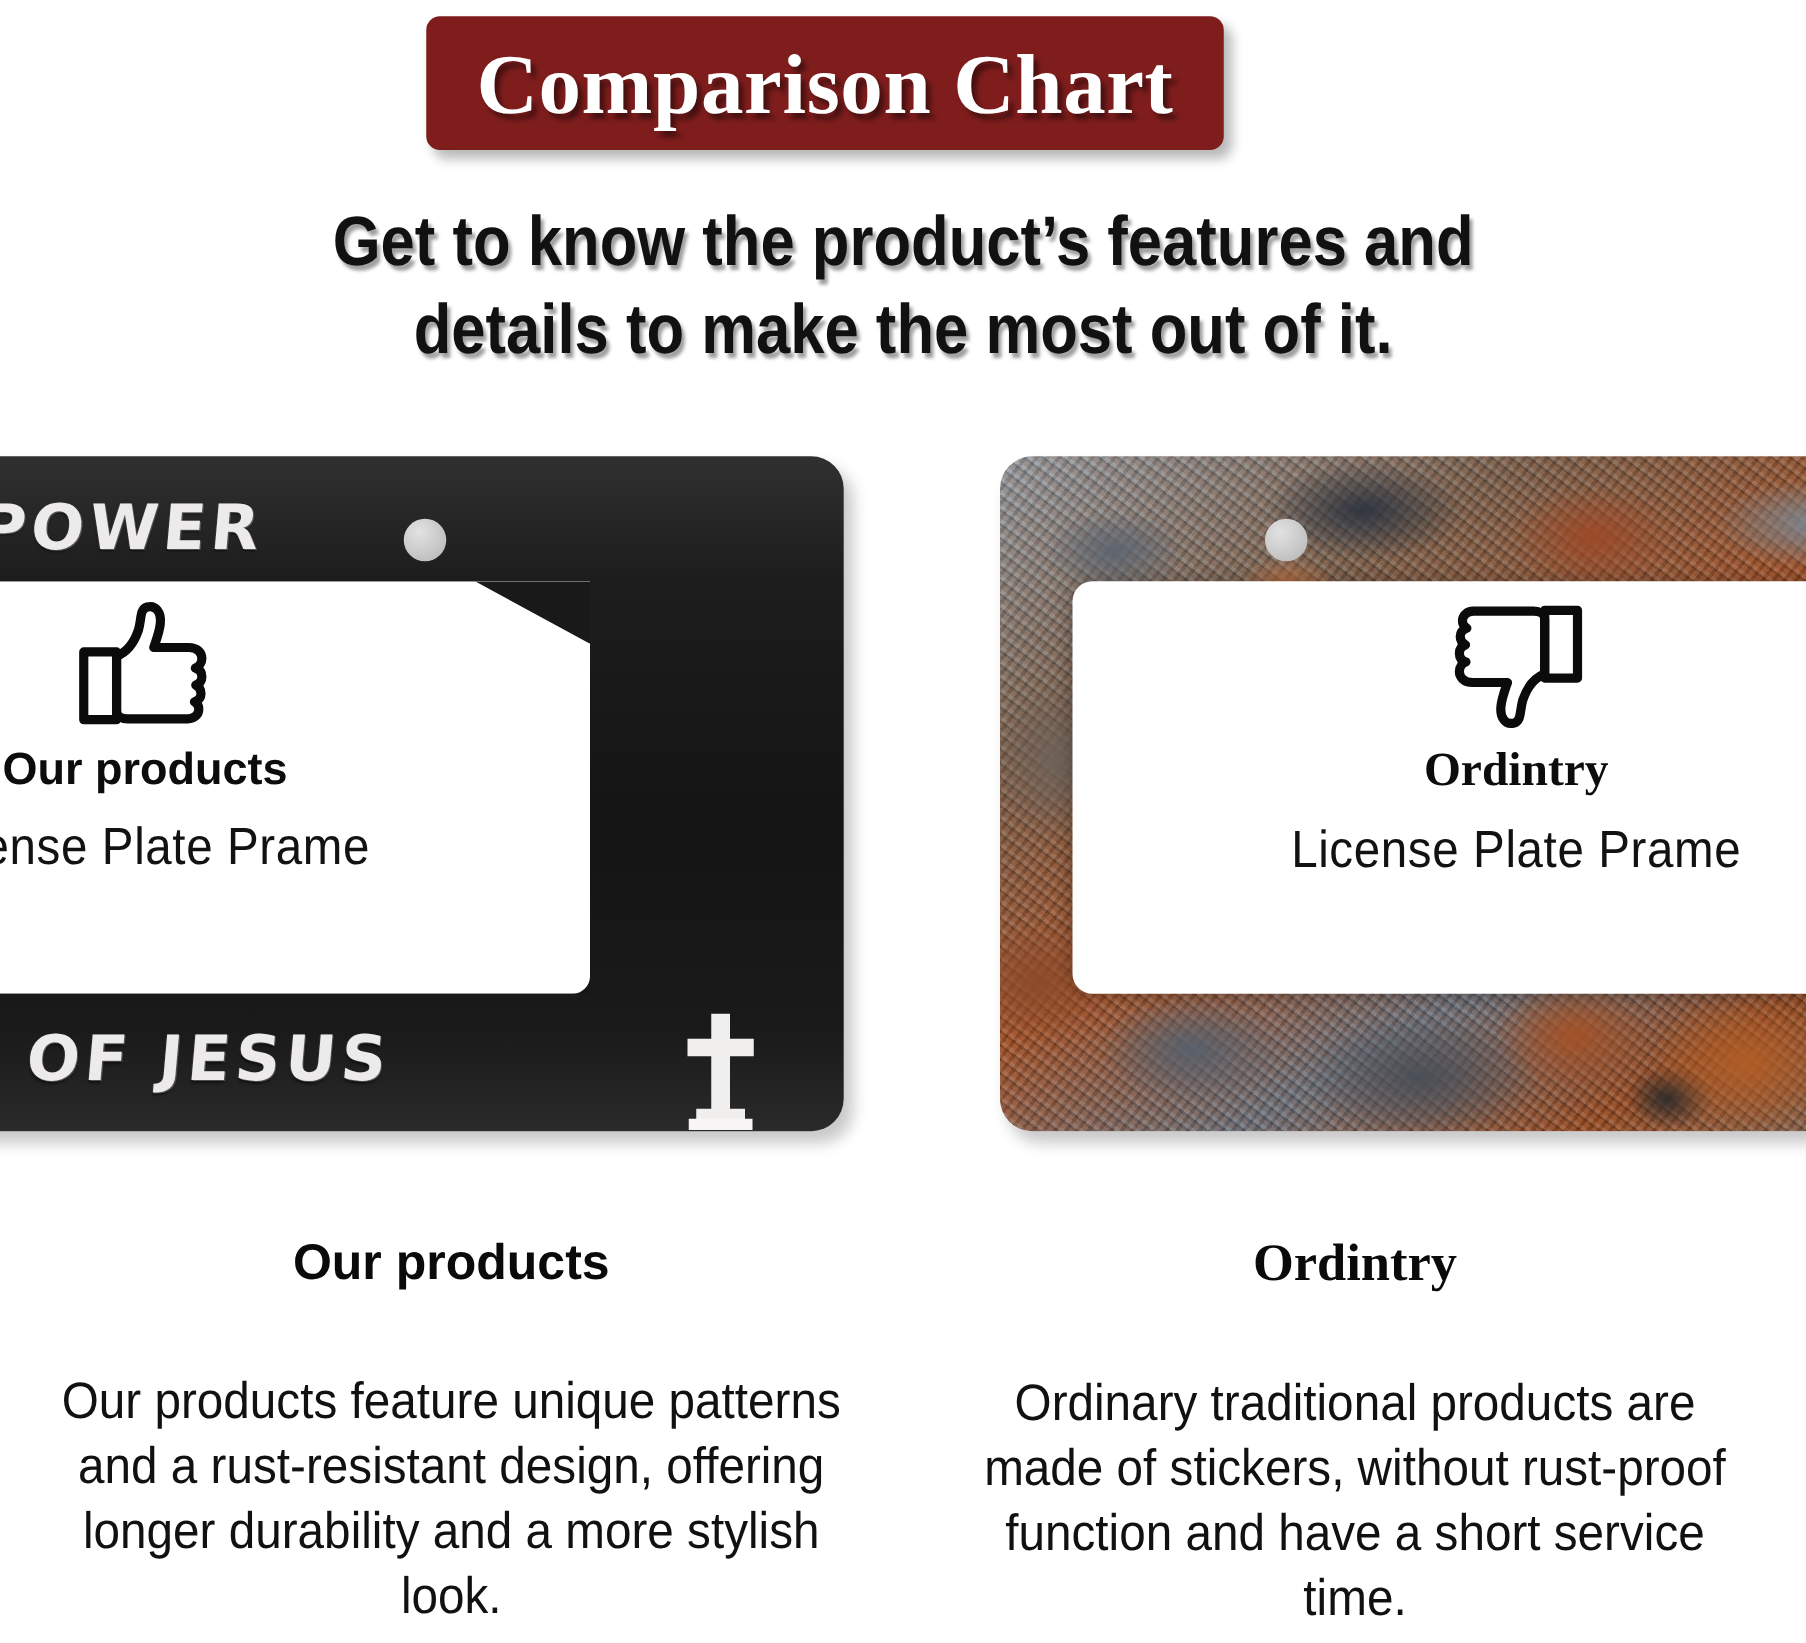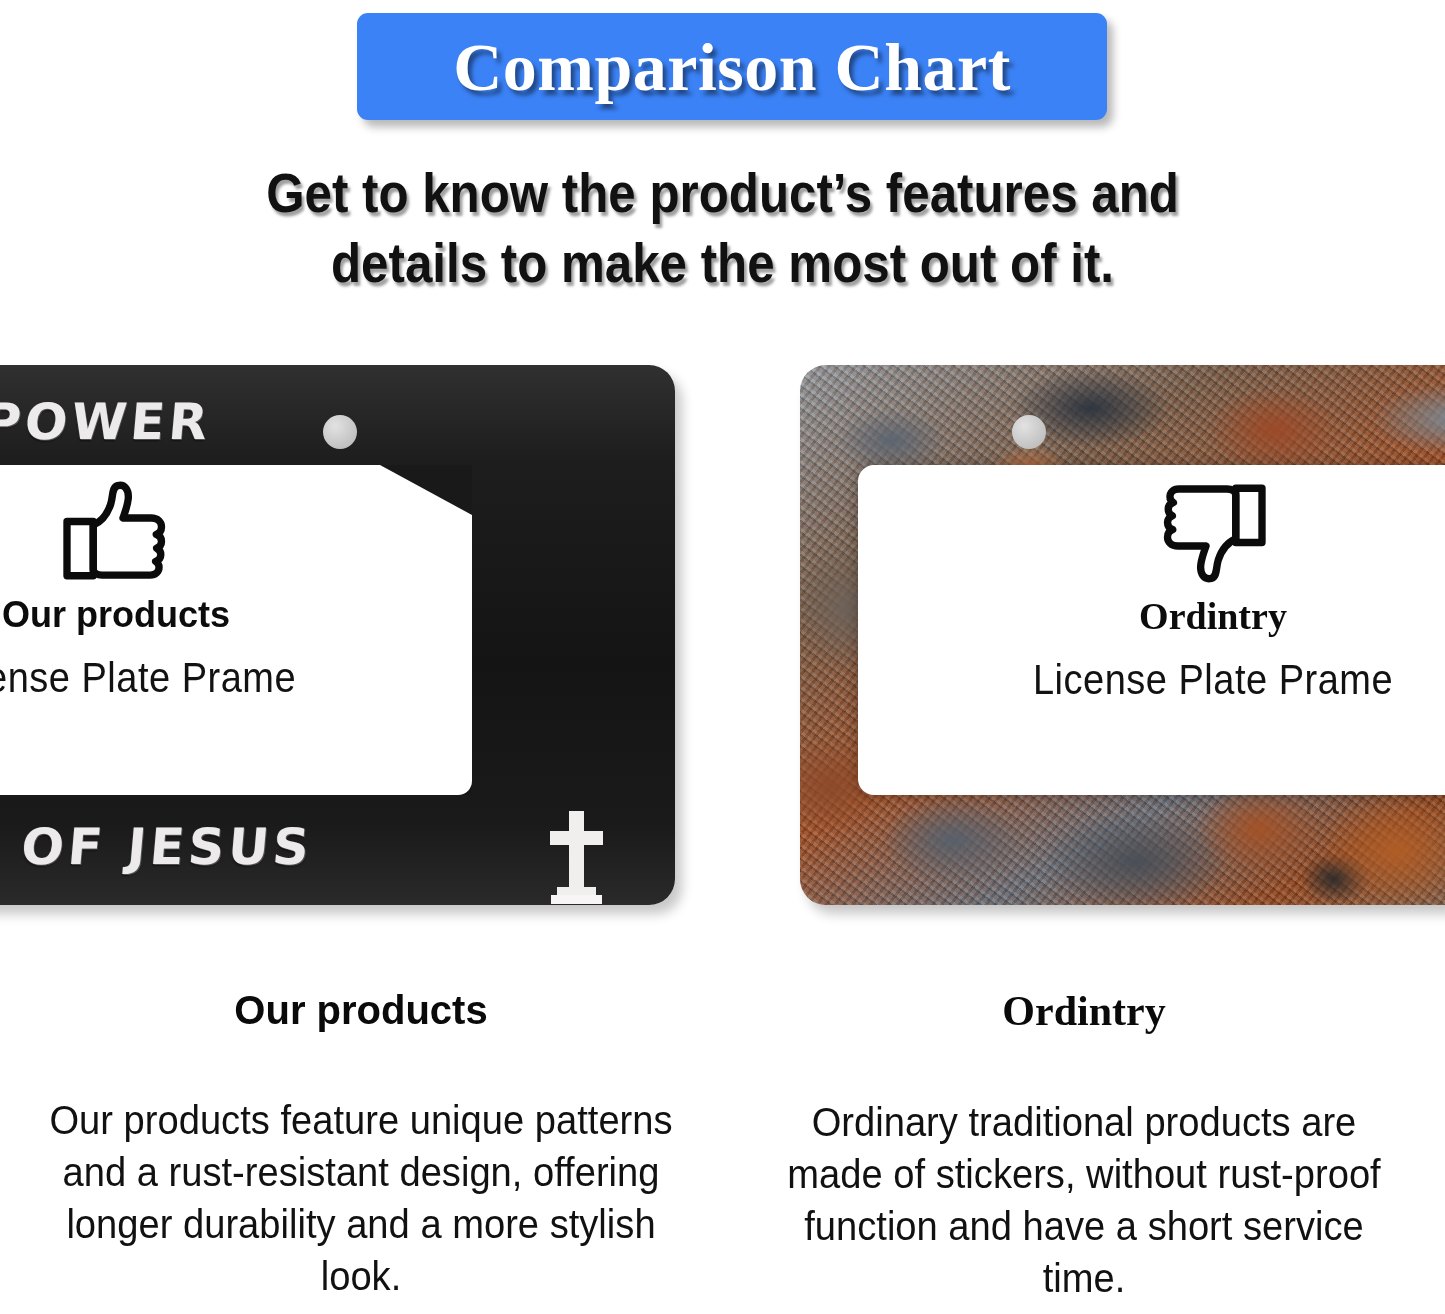--- a/index.html
+++ b/index.html
@@ -6,22 +6,22 @@
   html, body {
     width:1445px; height:1314px;
     background:#ffffff;
     font-family:"Liberation Sans", sans-serif;
     overflow:hidden;
   }
   #page { position:relative; width:1445px; height:1314px; background:#fff; }
 
   
   #title-banner {
-    position:absolute; left:357px; top:13px; width:750px; height:107px;
-    background:#3b82f6;
+    position:absolute; left:341px; top:13px; width:638px; height:107px;
+    background:#7f1d1d;
     border-radius:11px;
     box-shadow:6px 7px 9px rgba(0,0,0,0.28);
     display:flex; align-items:center; justify-content:center;
   }
   #title-text {
     font-family:"Liberation Serif", serif;
     font-weight:bold;
     font-size:68px;
     color:#ffffff;
     letter-spacing:0.5px;

